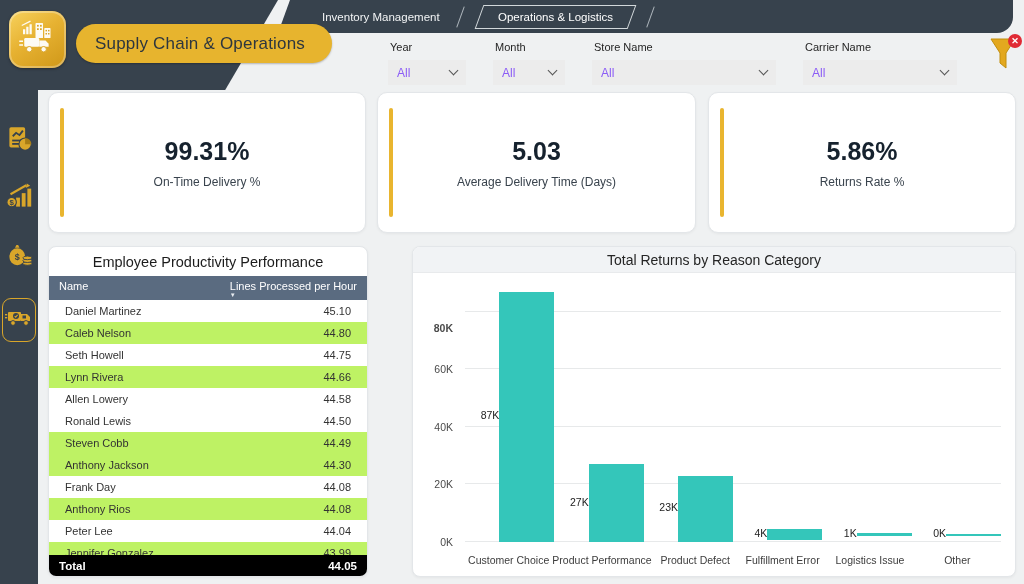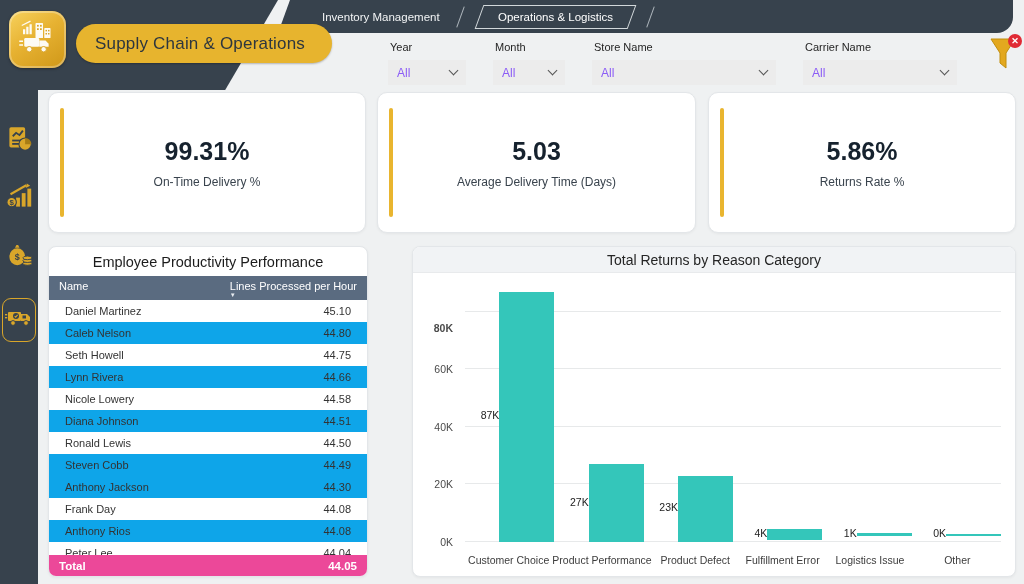--- a/index.html
+++ b/index.html
@@ -58,22 +58,22 @@
     border:1px solid #e3e6e9; border-radius:8px; box-shadow:0 1px 3px rgba(0,0,0,.05);
     overflow:hidden; display:flex; flex-direction:column; }
   .table-title { text-align:center; font-size:14.5px; color:#1c1c1c; padding:7px 0 6px; }
   .thead { display:flex; justify-content:space-between; align-items:flex-start; background:#5a6b80;
     color:#fff; font-size:11px; padding:4px 10px 1px; min-height:24px; }
   .thcol-right { text-align:right; }
   .sort-arrow { display:block; font-size:6px; line-height:6px; text-align:left; color:#e8ecf0; }
   .table-body { flex:1; overflow:hidden; }
   .trow { display:flex; justify-content:space-between; align-items:center; height:22px;
     padding:0 16px; font-size:11px; color:#333; cursor:pointer; }
-  .trow.alt { background:#0ea5e9; }
-  .ttotal { display:flex; justify-content:space-between; align-items:center; background:#ec4899;
+  .trow.alt { background:#bef264; }
+  .ttotal { display:flex; justify-content:space-between; align-items:center; background:#000000;
     color:#fff; font-weight:bold; font-size:11.5px; padding:0 10px; height:21px; flex-shrink:0; }
   
   .chart-card { position:absolute; left:412px; top:246px; width:604px; height:331px; background:#fff;
     border:1px solid #e3e6e9; border-radius:8px; box-shadow:0 1px 3px rgba(0,0,0,.05); overflow:hidden; }
   .chart-title { height:26px; background:#f1f3f5; border-bottom:1px solid #e8eaec;
     display:flex; align-items:center; justify-content:center; font-size:14px; color:#252525; }
   .plot-wrap { position:absolute; left:12px; right:14px; top:36px; bottom:34px; }
   .y-axis { position:absolute; left:0; top:0; bottom:0; width:34px; }
   .ytick { position:absolute; right:6px; font-size:10.5px; color:#4a4a4a; }
   .grid-area { position:absolute; left:40px; right:0; top:0; bottom:0; }
@@ -274,26 +274,22 @@
       </div>
       <div class="trow">
         <span>Seth Howell</span>
         <span>44.75</span>
       </div>
       <div class="trow alt">
         <span>Lynn Rivera</span>
         <span>44.66</span>
       </div>
       <div class="trow">
-        <span>Nicole Lowery</span>
+        <span>Allen Lowery</span>
         <span>44.58</span>
-      </div>
-      <div class="trow alt">
-        <span>Diana Johnson</span>
-        <span>44.51</span>
       </div>
       <div class="trow">
         <span>Ronald Lewis</span>
         <span>44.50</span>
       </div>
       <div class="trow alt">
         <span>Steven Cobb</span>
         <span>44.49</span>
       </div>
       <div class="trow alt">

